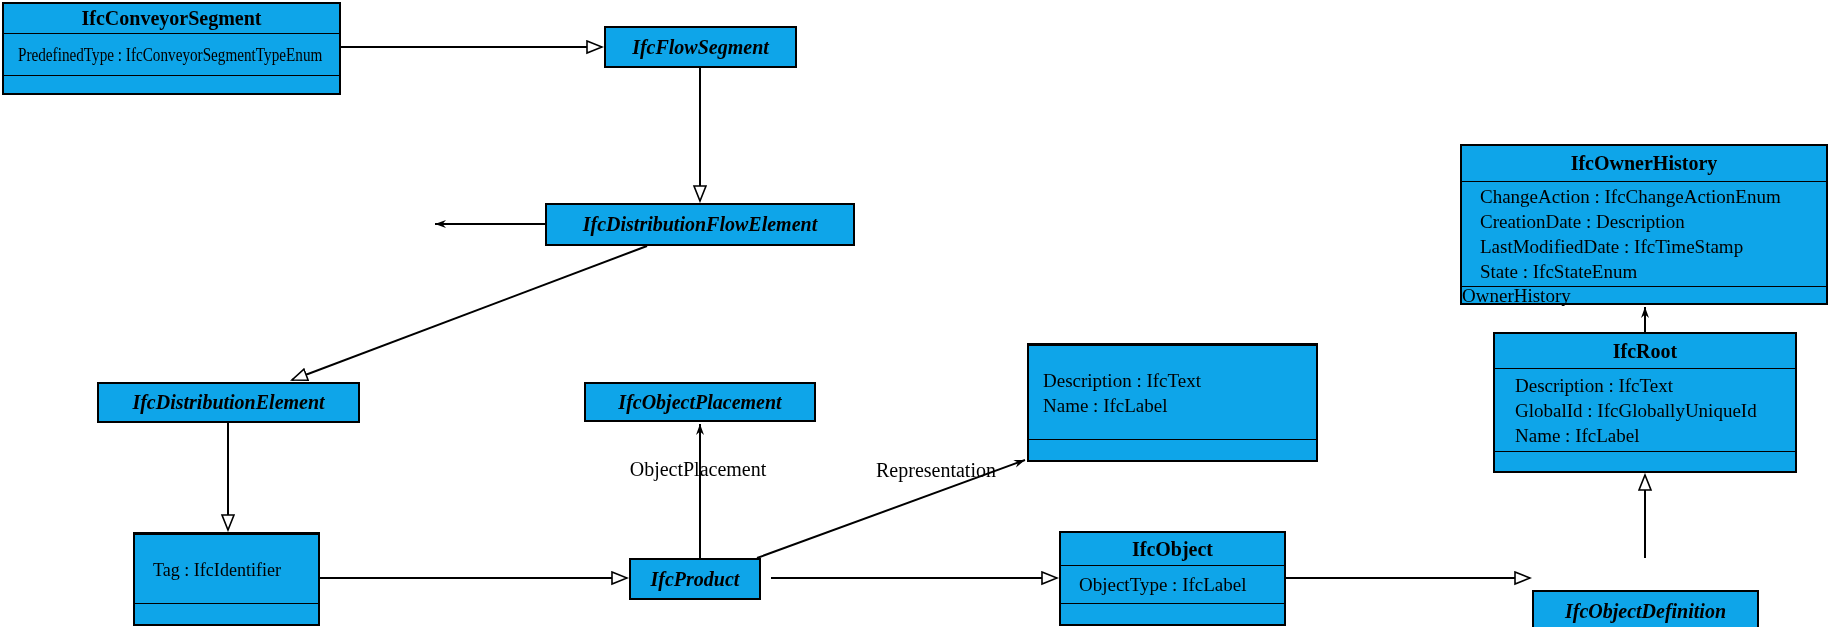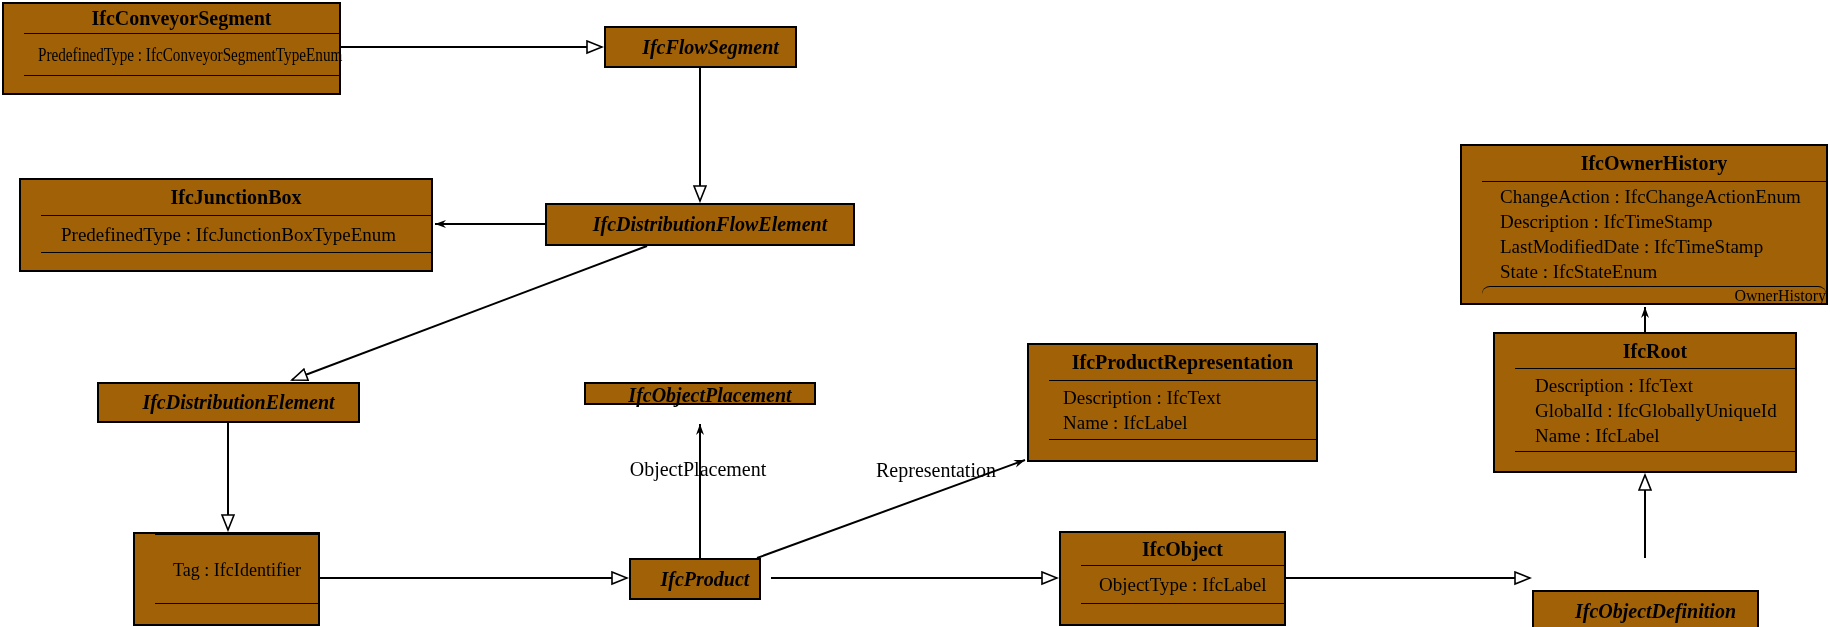--- a/index.html
+++ b/index.html
@@ -4,40 +4,40 @@
 <style>
   html,body { margin:0; padding:0; background:#ffffff; }
   #canvas {
     position:relative; width:1830px; height:627px;
     background:#ffffff; overflow:hidden;
     font-family:"Liberation Serif","DejaVu Serif",serif;
     color:#000;
   }
   #edges { position:absolute; left:0; top:0; width:1830px; height:627px; }
   .box {
-    position:absolute; background:#a16207; border:2px solid #000;
-    box-sizing:border-box; display:flex; flex-direction:column;padding-left:20px;
+    position:absolute; background:#0ea5e9; border:2px solid #000;
+    box-sizing:border-box; display:flex; flex-direction:column;
   }
   .title {
     font-weight:bold; font-size:20px; text-align:center;
     display:flex; align-items:center; justify-content:center;
     white-space:nowrap; flex:0 0 auto;
   }
   .single { flex:1 1 auto;font-style:italic; }
   .attrs {
     border-top:1.5px solid #000; flex:1 1 auto;
     display:flex; flex-direction:column; justify-content:center;
     padding:2px 14px;
   }
   .attr { font-size:19px; line-height:25px; white-space:nowrap; }
   .squeeze { transform:scaleX(0.80); transform-origin:left center; }
   .squeeze-sm { transform:scaleX(0.95); transform-origin:left center; }
   .tail { border-top:1.5px solid #000; flex:0 0 auto; }
   .tail-label {
-    font-size:16px; text-align:right; line-height:18px; white-space:nowrap;border-radius:8px;
+    font-size:19px; text-align:left; line-height:18px; white-space:nowrap;
   }
   .edge-label {
     position:absolute; font-size:20px; text-align:center; white-space:nowrap;
   }
 </style>
 </head>
 <body>
 
 <div id="canvas">
 
@@ -71,61 +71,53 @@
     <div class="attrs">
       <div class="attr squeeze">PredefinedType : IfcConveyorSegmentTypeEnum</div>
     </div>
     <div class="tail" style="height:17px;"></div>
   </div>
 
   <div class="box" style="left:604px;top:26px;width:193px;height:42px;">
     <div class="title single">IfcFlowSegment</div>
   </div>
 
-  <div class="box" style="left:19px;top:178px;width:414px;height:94px;">
-    <div class="title" style="height:35px;">IfcJunctionBox</div>
-    <div class="attrs" style="padding-left:20px;">
-      <div class="attr">PredefinedType : IfcJunctionBoxTypeEnum</div>
-    </div>
-    <div class="tail" style="height:17px;"></div>
-  </div>
 
   <div class="box" style="left:545px;top:203px;width:310px;height:43px;">
     <div class="title single">IfcDistributionFlowElement</div>
   </div>
 
   <div class="box" style="left:97px;top:382px;width:263px;height:41px;">
     <div class="title single">IfcDistributionElement</div>
   </div>
 
   <div class="box" style="left:133px;top:532px;width:187px;height:94px;">
     <div class="attrs" style="padding-left:18px;">
       <div class="attr squeeze-sm">Tag : IfcIdentifier</div>
     </div>
     <div class="tail" style="height:20px;"></div>
   </div>
 
-  <div class="box" style="left:584px;top:382px;width:232px;height:23px;">
+  <div class="box" style="left:584px;top:382px;width:232px;height:40px;">
     <div class="title single">IfcObjectPlacement</div>
   </div>
 
   <div class="box" style="left:1027px;top:343px;width:291px;height:119px;">
-    <div class="title" style="height:35px;">IfcProductRepresentation</div>
     <div class="attrs">
       <div class="attr">Description : IfcText</div>
       <div class="attr">Name : IfcLabel</div>
     </div>
     <div class="tail" style="height:20px;"></div>
   </div>
 
   <div class="box" style="left:1460px;top:144px;width:368px;height:161px;">
     <div class="title" style="height:35px;">IfcOwnerHistory</div>
     <div class="attrs" style="padding-left:18px;">
       <div class="attr">ChangeAction : IfcChangeActionEnum</div>
-      <div class="attr">Description : IfcTimeStamp</div>
+      <div class="attr">CreationDate : Description</div>
       <div class="attr">LastModifiedDate : IfcTimeStamp</div>
       <div class="attr">State : IfcStateEnum</div>
     </div>
     <div class="tail tail-label" style="height:17px;">OwnerHistory</div>
   </div>
 
   <div class="box" style="left:1493px;top:332px;width:304px;height:141px;">
     <div class="title" style="height:34px;">IfcRoot</div>
     <div class="attrs" style="padding-left:20px;">
       <div class="attr">Description : IfcText</div>

